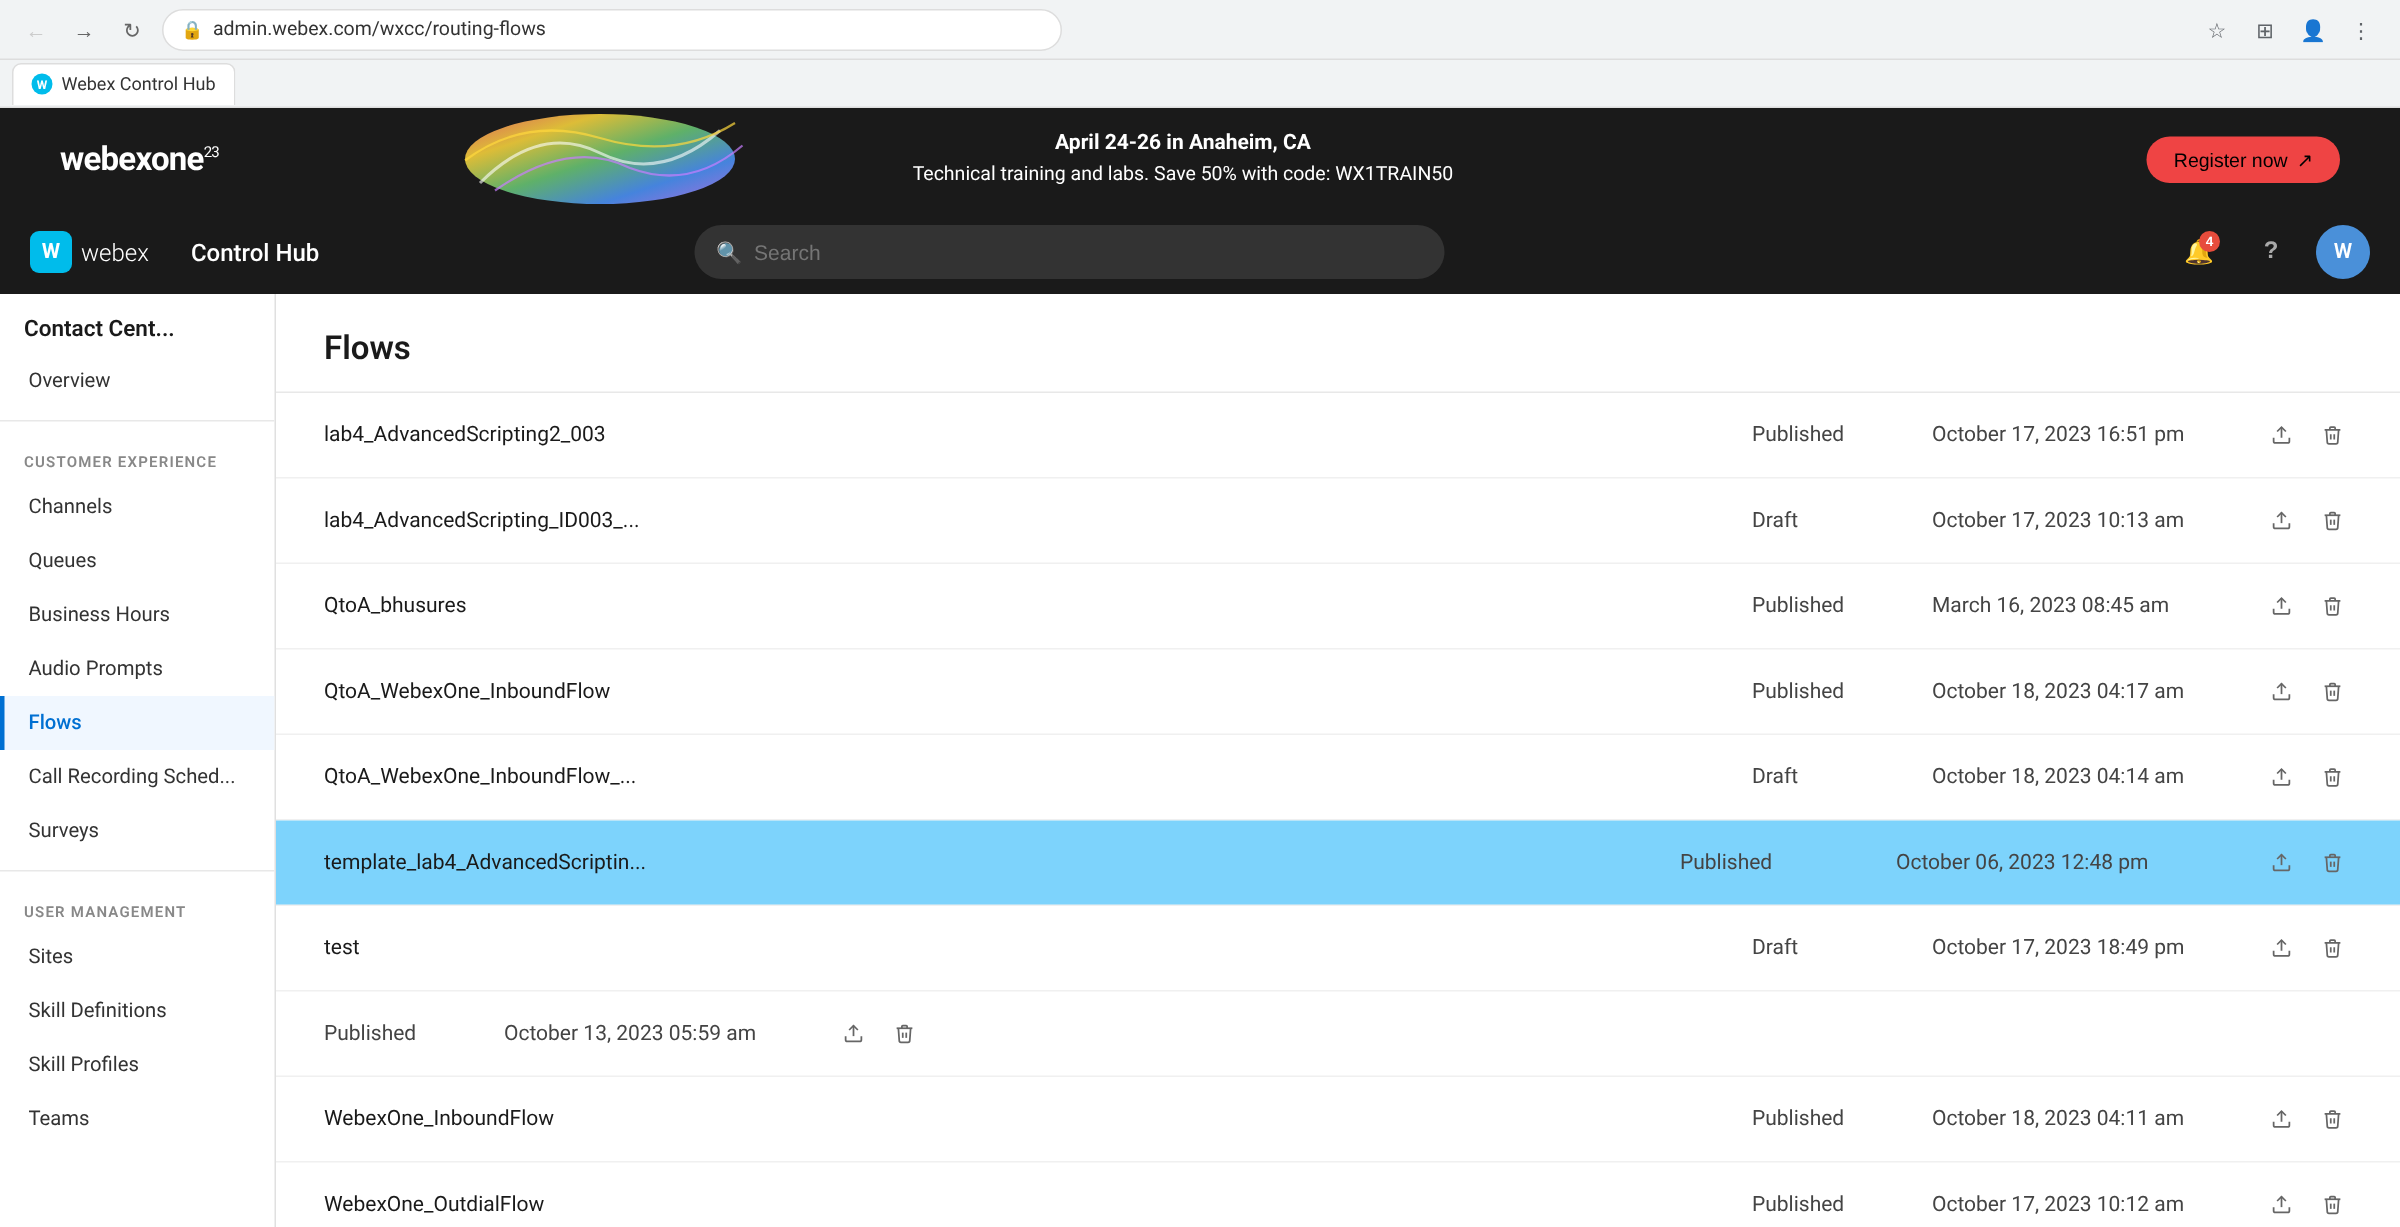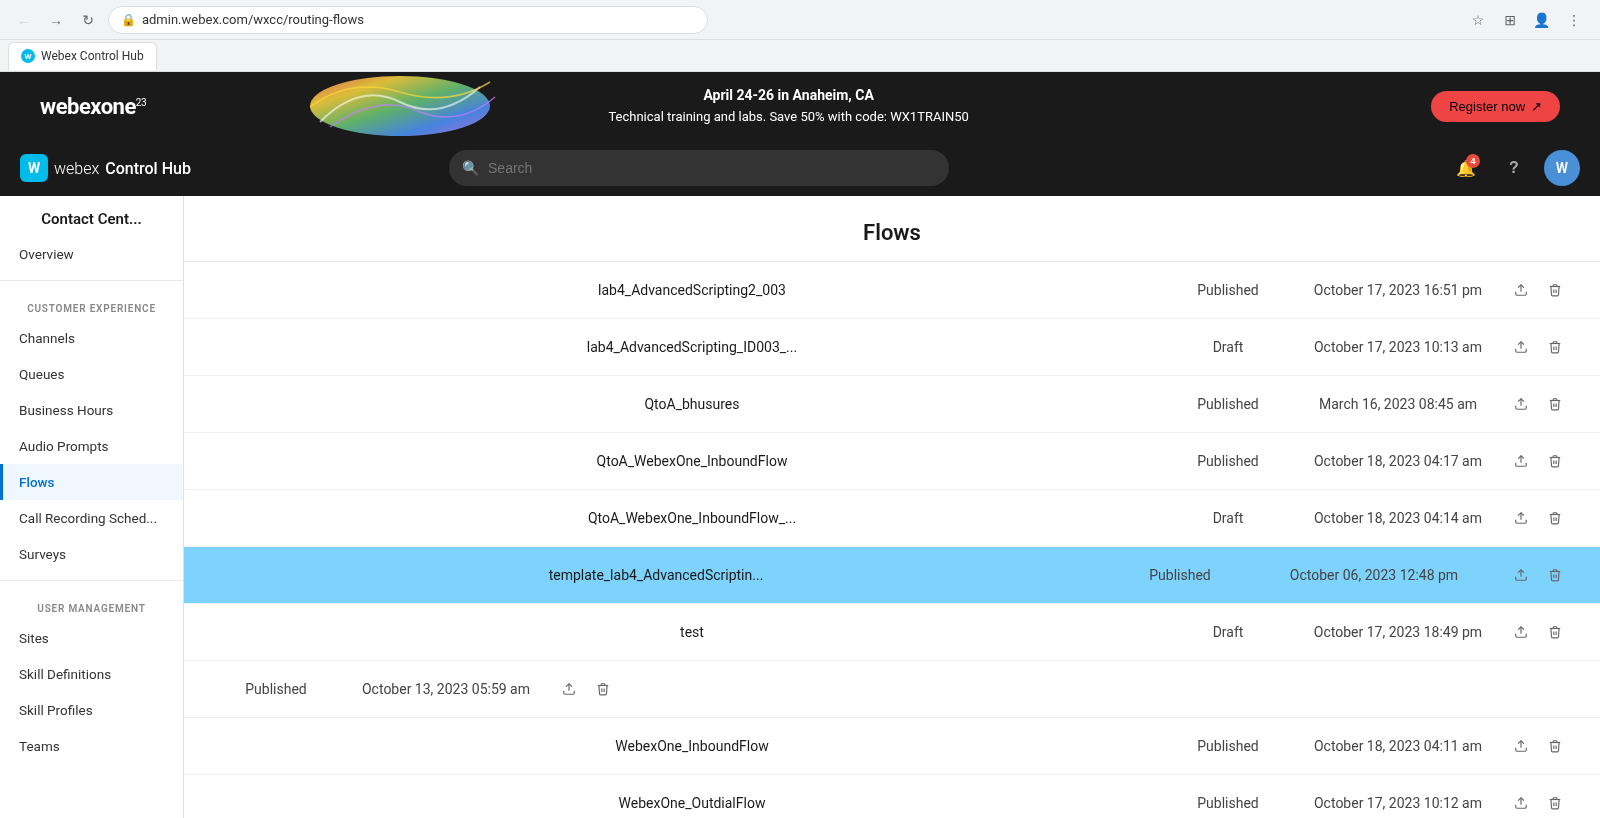--- a/index.html
+++ b/index.html
@@ -134,21 +134,21 @@
     }
     .app-logo .logo-icon {
       width: 28px; height: 28px;
       background: #00bceb;
       border-radius: 6px;
       display: flex; align-items: center; justify-content: center;
       font-size: 14px;
       font-weight: bold;
       color: white;
     }
-    .app-logo .hub-text { font-weight: 500; }
+    .app-logo .hub-text { font-weight: 500; margin-left: 22px; }
     .search-bar {
       flex: 1;
       max-width: 500px;
       margin: 0 auto;
       background: #333;
       border-radius: 20px;
       height: 36px;
       display: flex;
       align-items: center;
       padding: 0 14px;
@@ -191,21 +191,21 @@
       border-radius: 50%;
       background: #4a90d9;
       display: flex; align-items: center; justify-content: center;
       color: white;
       font-size: 14px;
       font-weight: 600;
       cursor: pointer;
     }
 
     
-    .app-body { display: flex; height: calc(818px - 40px - 32px - 68px - 56px); text-align: center; }
+    .app-body { display: flex; height: calc(818px - 40px - 32px - 68px - 56px); }
 
     
     .sidebar {
       width: 184px;
       background: white;
       border-right: 1px solid #e0e0e0;
       overflow-y: auto;
       flex-shrink: 0;
     }
     .sidebar-section-title {

